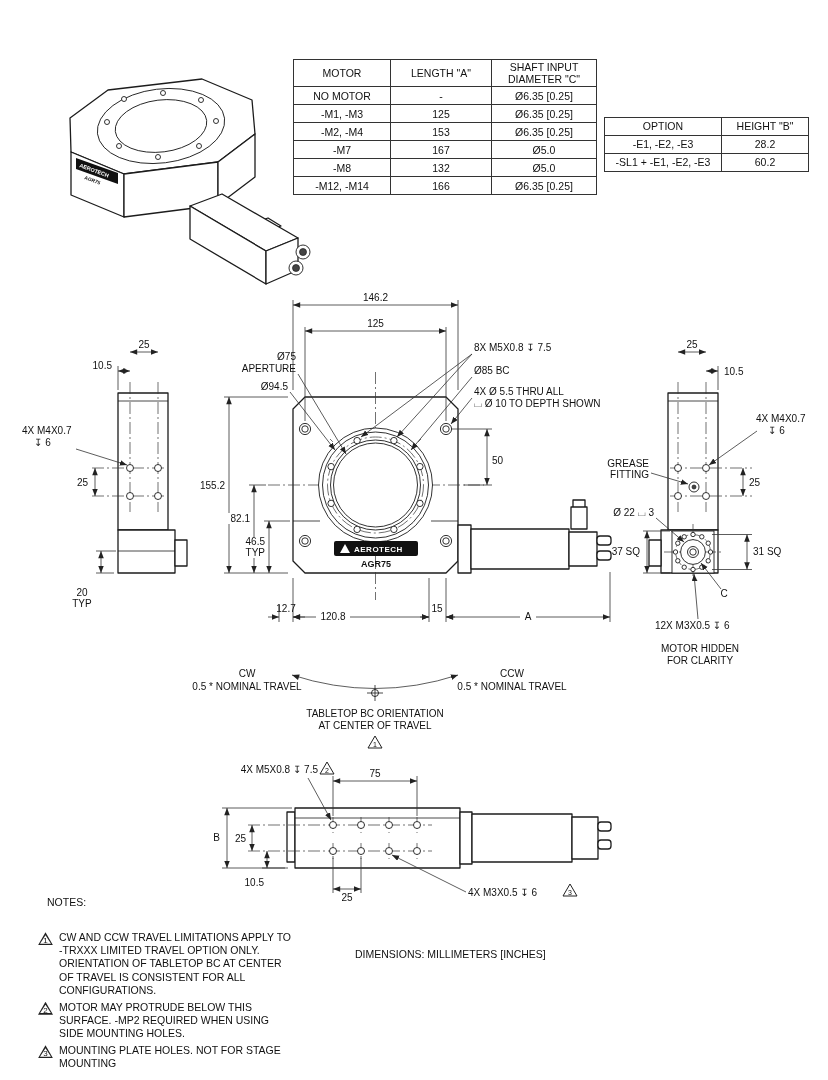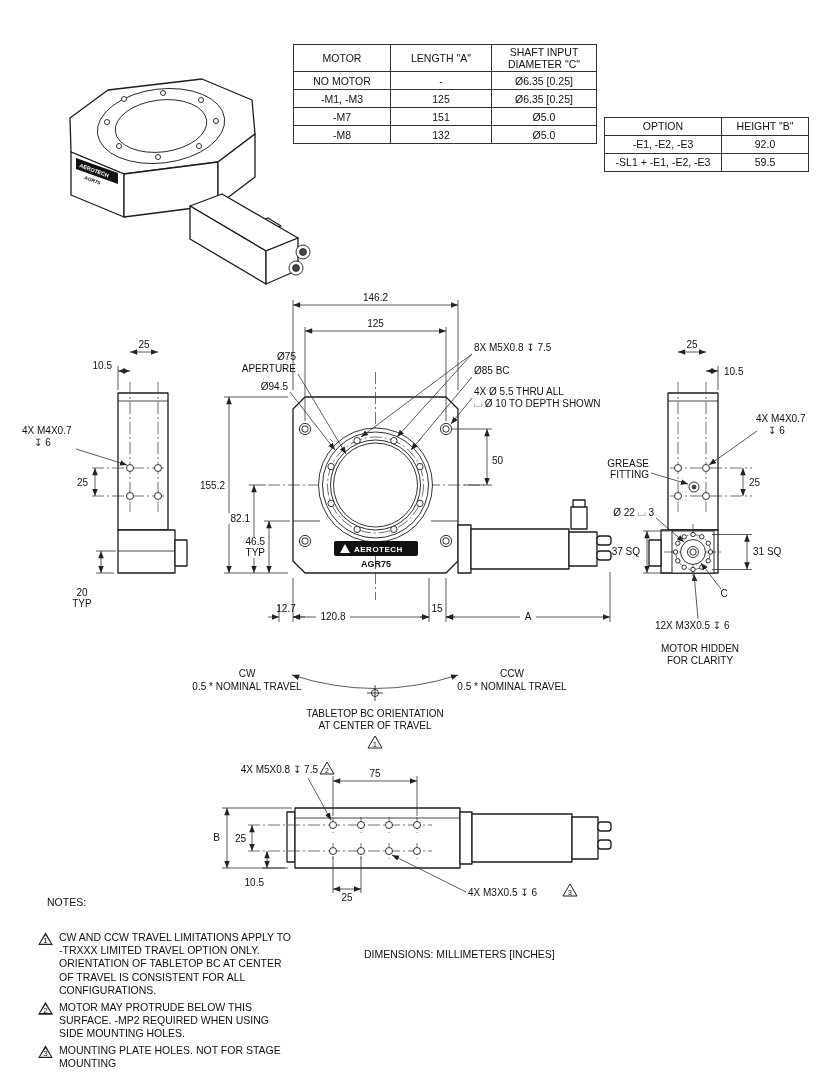--- a/index.html
+++ b/index.html
@@ -20,37 +20,37 @@
   .f7{font-size:7px;}
   .f9{font-size:9px;}
   .b{font-weight:bold;}
   .tw{fill:#fff;font-size:8px;font-weight:bold;letter-spacing:.5px;}
   .tiso{fill:#fff;font-size:5.5px;font-weight:bold;}
   .tiso2{fill:#111;font-size:5px;font-weight:bold;}
   .tri-s{fill:#fff;stroke:#222;stroke-width:1;}
   
   .dtable{position:absolute;border-collapse:collapse;font-size:10.5px;text-align:center;color:#111;}
   .dtable th,.dtable td{border:1px solid #333;padding:1px 5px;font-weight:normal;height:15px;line-height:1.15;}
-  .motor-tbl{left:293px;top:44px;}
+  .motor-tbl{left:293px;top:59px;}
   .motor-tbl .c1{width:86px;}
   .motor-tbl .c2{width:90px;}
   .motor-tbl .c3{width:94px;}
   .option-tbl{left:604px;top:117px;}
   .option-tbl .oc1{width:106px;}
   .option-tbl .oc2{width:76px;}
   
   .notes{position:absolute;left:38px;top:896px;width:320px;font-size:10.5px;color:#111;line-height:1.25;}
   .notes-heading{margin-bottom:22px;padding-left:9px;}
   .note{display:flex;gap:6px;margin:4px 0;align-items:flex-start;}
   .note-text{width:235px;}
   .tri{position:relative;display:inline-block;width:15px;height:13px;flex:none;margin-top:1px;}
   .tri::before{content:"";position:absolute;inset:0;clip-path:polygon(50% 0,0 100%,100% 100%);background:#222;}
   .tri::after{content:"";position:absolute;left:2px;right:2px;top:3px;bottom:1.5px;clip-path:polygon(50% 0,0 100%,100% 100%);background:#fff;}
   .tri i{position:absolute;z-index:1;font-style:normal;font-size:8px;left:0;right:0;top:4px;text-align:center;}
-  .units-note{position:absolute;left:355px;top:948px;font-size:10.5px;color:#111;margin-left:9px;}
+  .units-note{position:absolute;left:355px;top:948px;font-size:10.5px;color:#111;}
 </style>
 </head>
 <body>
 
 <div class="sheet">
 
 <svg width="828" height="1080" viewBox="0 0 828 1080">
   <defs>
     <marker id="ae" markerWidth="10" markerHeight="8" refX="9" refY="3.5" orient="auto">
           <path d="M0,0 L9,3.5 L0,7 Z" fill="#222"></path>
@@ -379,45 +379,55 @@
     <td>NO MOTOR</td>
     <td>-</td>
     <td>Ø6.35 [0.25]</td>
   </tr>
   <tr>
     <td>-M1, -M3</td>
     <td>125</td>
     <td>Ø6.35 [0.25]</td>
   </tr>
   <tr>
+    <td>-M2, -M4</td>
+    <td>153</td>
+    <td>Ø6.35 [0.25]</td>
+  </tr>
+  <tr>
     <td>-M7</td>
-    <td>151</td>
+    <td>167</td>
     <td>Ø5.0</td>
   </tr>
   <tr>
     <td>-M8</td>
     <td>132</td>
     <td>Ø5.0</td>
+  </tr>
+  <tr>
+    <td>-M12, -M14</td>
+    <td>166</td>
+    <td>Ø6.35 [0.25]</td>
   </tr>
 </tbody>
     </table>
 
 <table class="dtable option-tbl">
   <tbody>
         <tr>
     <th class="oc1">OPTION</th>
     <th class="oc2">HEIGHT "B"</th>
   </tr>
   <tr>
     <td>-E1, -E2, -E3</td>
-    <td>92.0</td>
+    <td>28.2</td>
   </tr>
   <tr>
     <td>-SL1 + -E1, -E2, -E3</td>
-    <td>59.5</td>
+    <td>60.2</td>
   </tr>
 </tbody>
     </table>
 
 <div class="notes">
   <div class="notes-heading">NOTES:</div>
   <div class="note">
     <span class="tri">
           <i>1</i>
         </span>

